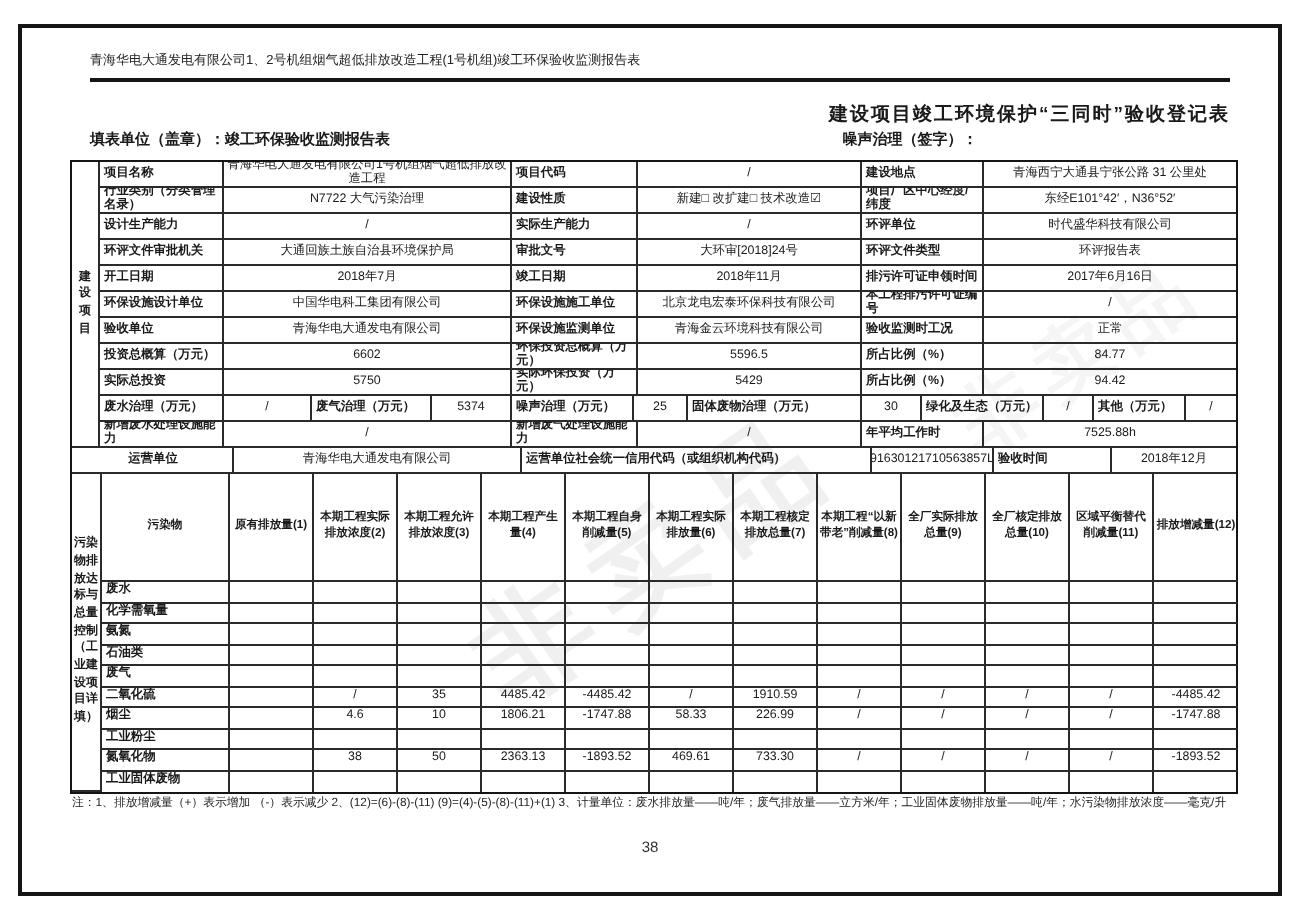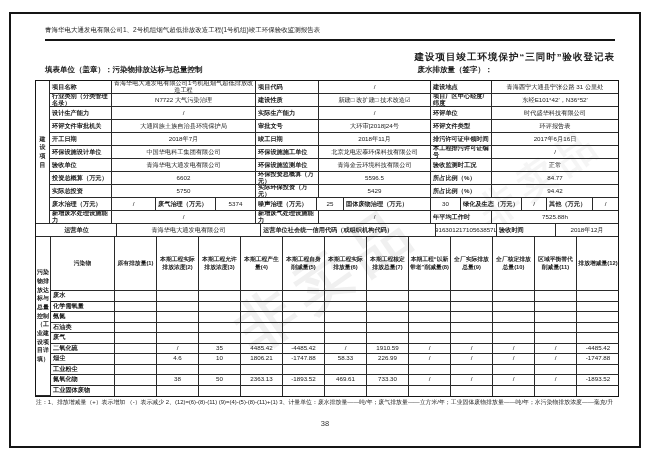--- a/index.html
+++ b/index.html
@@ -50,22 +50,22 @@
 
   <div class="watermark wm1">非卖品</div>
   <div class="watermark wm2">非卖品</div>
 
   <div class="doc-header">青海华电大通发电有限公司1、2号机组烟气超低排放改造工程(1号机组)竣工环保验收监测报告表</div>
   <div class="header-rule"></div>
 
   <div class="doc-title">建设项目竣工环境保护“三同时”验收登记表</div>
 
   <div class="subheader">
-    <div class="sh-left">填表单位（盖章）：污染物排放达标与总量控制</div>
-    <div class="sh-right">废水排放量（签字）：</div>
+    <div class="sh-left">填表单位（盖章）：竣工环保验收监测报告表</div>
+    <div class="sh-right">噪声治理（签字）：</div>
   </div>
 
   <div class="table-area">
     <div class="sec">
       <div class="side-label">建设项目</div>
       <div class="rows" id="top-rows">
           <div class="row h13">
             <div class="cell lbl" style="flex: 0 0 62px; width: 62px;">项目名称</div>
             <div class="cell" style="flex: 0 0 144px; width: 144px;">青海华电大通发电有限公司1号机组烟气超低排放改造工程</div>
             <div class="cell lbl" style="flex: 0 0 63px; width: 63px;">项目代码</div>

